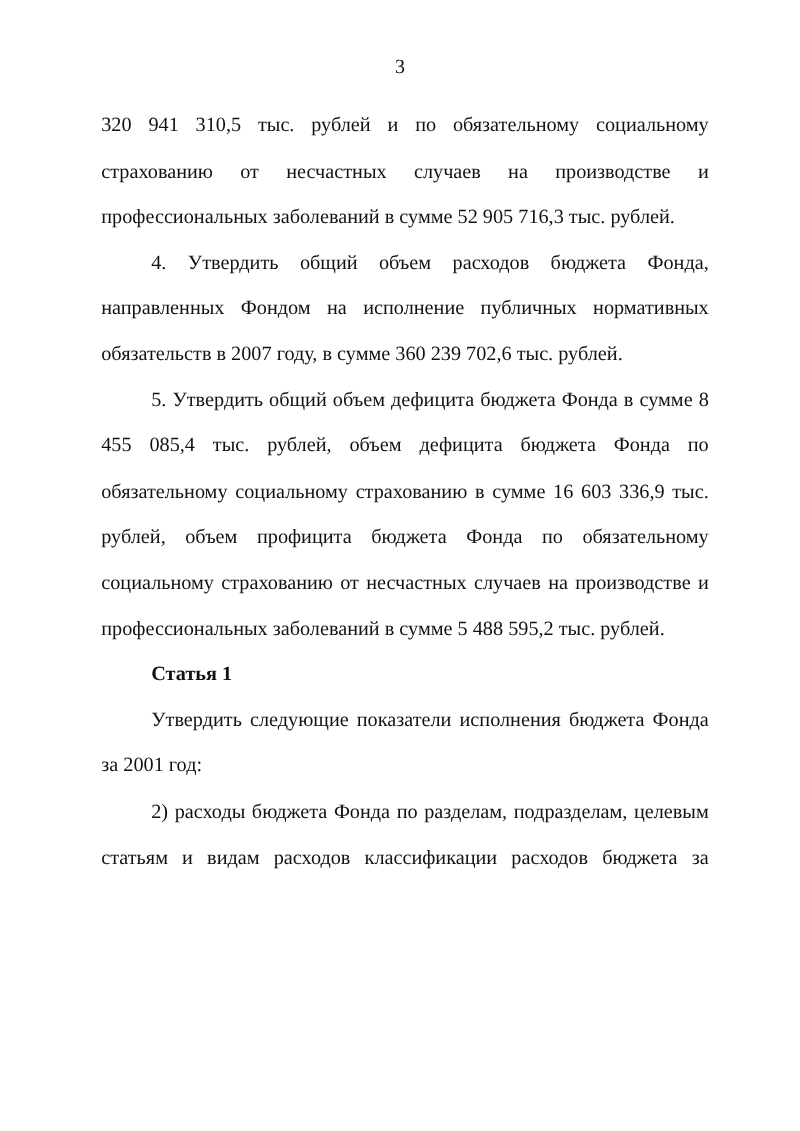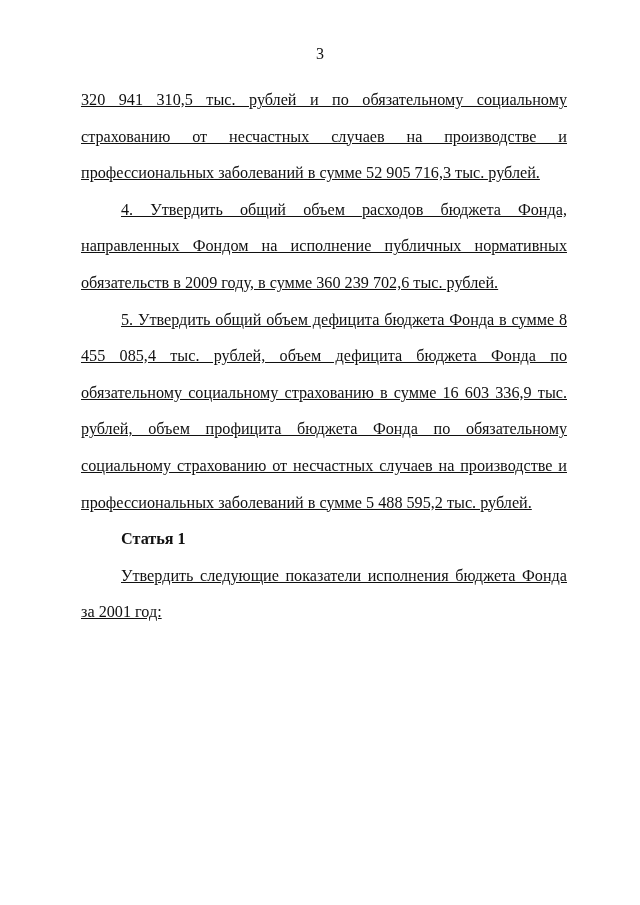--- a/index.html
+++ b/index.html
@@ -9,30 +9,31 @@
       font-family: "Liberation Serif", "DejaVu Serif", serif; color: #111;
     }
     .page-number {
       position: absolute; top: 44px; left: 0; width: 640px; text-align: center;
       font-size: 16px; line-height: 20px;
     }
     .body-text {
       position: absolute; left: 81px; top: 82px; width: 486px;
       font-size: 16.2px; line-height: 36.6px;
     }
-    .para { margin: 0; text-align: justify; text-align-last: left; text-decoration: underline; }
+    .para { margin: 0; text-align: justify; text-align-last: left; }
     .para.indent { text-indent: 40px; }
     .heading { margin: 0; text-indent: 40px; font-weight: bold; }
   </style>
 </head>
 <body>
 
 <div class="page">
   <div class="page-number">3</div>
 
   <div class="body-text">
     <p class="para">320 941 310,5 тыс. рублей и по обязательному социальному страхованию от несчастных случаев на производстве и профессиональных заболеваний в сумме 52 905 716,3 тыс. рублей.</p>
-    <p class="para indent" style="margin-top:0px;">4. Утвердить общий объем расходов бюджета Фонда, направленных Фондом на исполнение публичных нормативных обязательств в 2009 году, в сумме 360 239 702,6 тыс. рублей.</p>
+    <p class="para indent" style="margin-top:0px;">4. Утвердить общий объем расходов бюджета Фонда, направленных Фондом на исполнение публичных нормативных обязательств в 2007 году, в сумме 360 239 702,6 тыс. рублей.</p>
     <p class="para indent">5. Утвердить общий объем дефицита бюджета Фонда в сумме 8 455 085,4 тыс. рублей, объем дефицита бюджета Фонда по обязательному социальному страхованию в сумме 16 603 336,9 тыс. рублей, объем профицита бюджета Фонда по обязательному социальному страхованию от несчастных случаев на производстве и профессиональных заболеваний в сумме 5 488 595,2 тыс. рублей.</p>
     <p class="heading">Статья 1</p>
     <p class="para indent">Утвердить следующие показатели исполнения бюджета Фонда за 2001 год:</p>
+    <p class="para indent" style="text-align-last: justify;">2) расходы бюджета Фонда по разделам, подразделам, целевым статьям и видам расходов классификации расходов бюджета за</p>
   </div>
 </div>
 
 </body></html>

